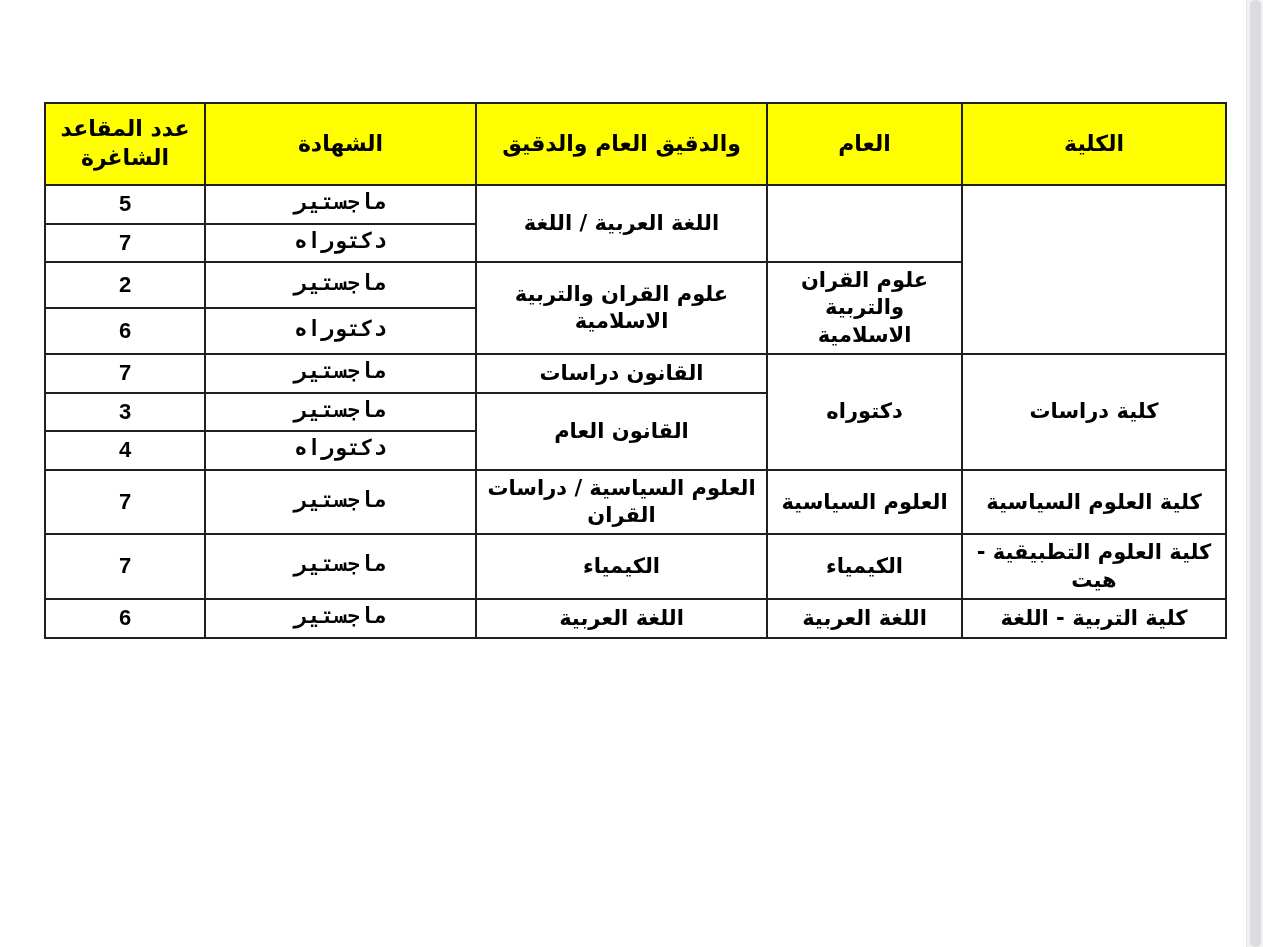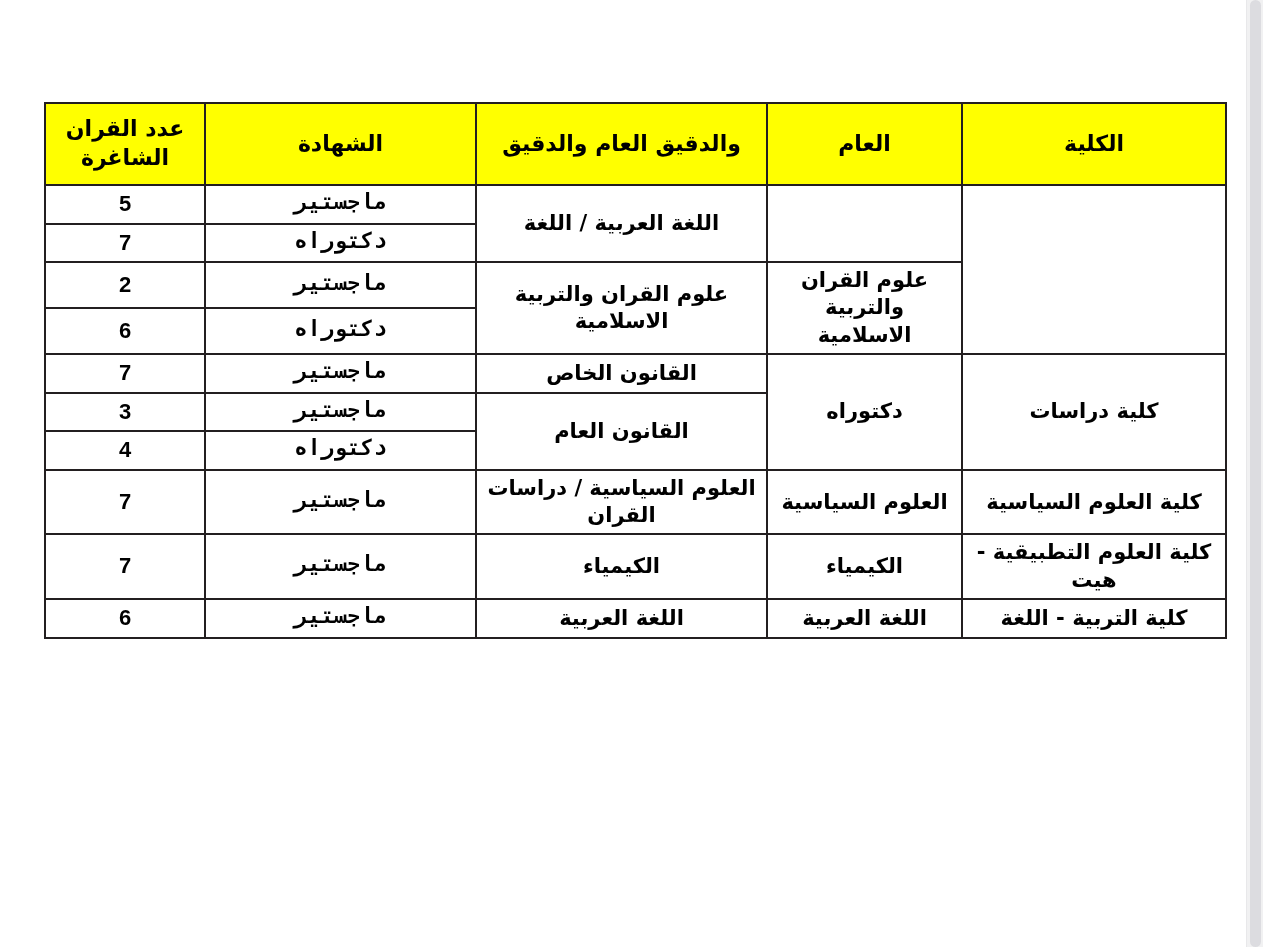--- a/index.html
+++ b/index.html
@@ -127,21 +127,21 @@
         <col class="c-spec">
         <col class="c-degree">
         <col class="c-seats">
       </colgroup>
       <thead>
         <tr>
           <th>الكلية</th>
           <th>العام</th>
           <th>والدقيق العام والدقيق</th>
           <th>الشهادة</th>
-          <th>عدد القران الشاغرة</th>
+          <th>عدد المقاعد الشاغرة</th>
         </tr>
       </thead>
       <tbody id="table-body">
           <tr class="group-start">
             <td class="college-cell rowspan-cell" rowspan="4"></td>
             <td class="dept-cell rowspan-cell" rowspan="2"></td>
             <td class="spec-cell rowspan-cell" rowspan="2">اللغة العربية / اللغة</td>
             <td class="degree-cell">ماجستير</td>
             <td class="seats-cell">5</td>
           </tr>
@@ -155,21 +155,21 @@
             <td class="degree-cell">ماجستير</td>
             <td class="seats-cell">2</td>
           </tr>
           <tr>
             <td class="degree-cell">دكتوراه</td>
             <td class="seats-cell">6</td>
           </tr>
           <tr class="group-start">
             <td class="college-cell rowspan-cell" rowspan="3">كلية دراسات</td>
             <td class="dept-cell rowspan-cell" rowspan="3">دكتوراه</td>
-            <td class="spec-cell rowspan-cell" rowspan="1">القانون الخاص</td>
+            <td class="spec-cell rowspan-cell" rowspan="1">القانون دراسات</td>
             <td class="degree-cell">ماجستير</td>
             <td class="seats-cell">7</td>
           </tr>
           <tr>
             <td class="spec-cell rowspan-cell" rowspan="2">القانون العام</td>
             <td class="degree-cell">ماجستير</td>
             <td class="seats-cell">3</td>
           </tr>
           <tr>
             <td class="degree-cell">دكتوراه</td>

